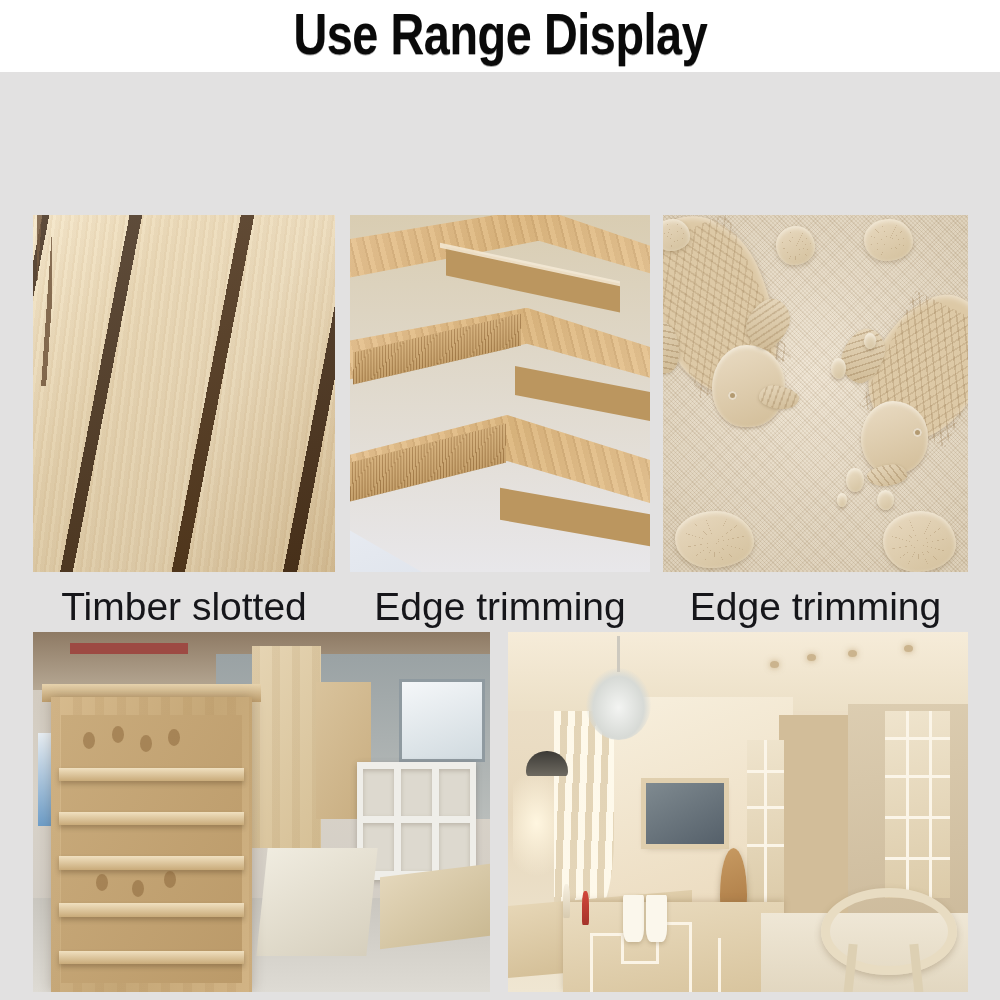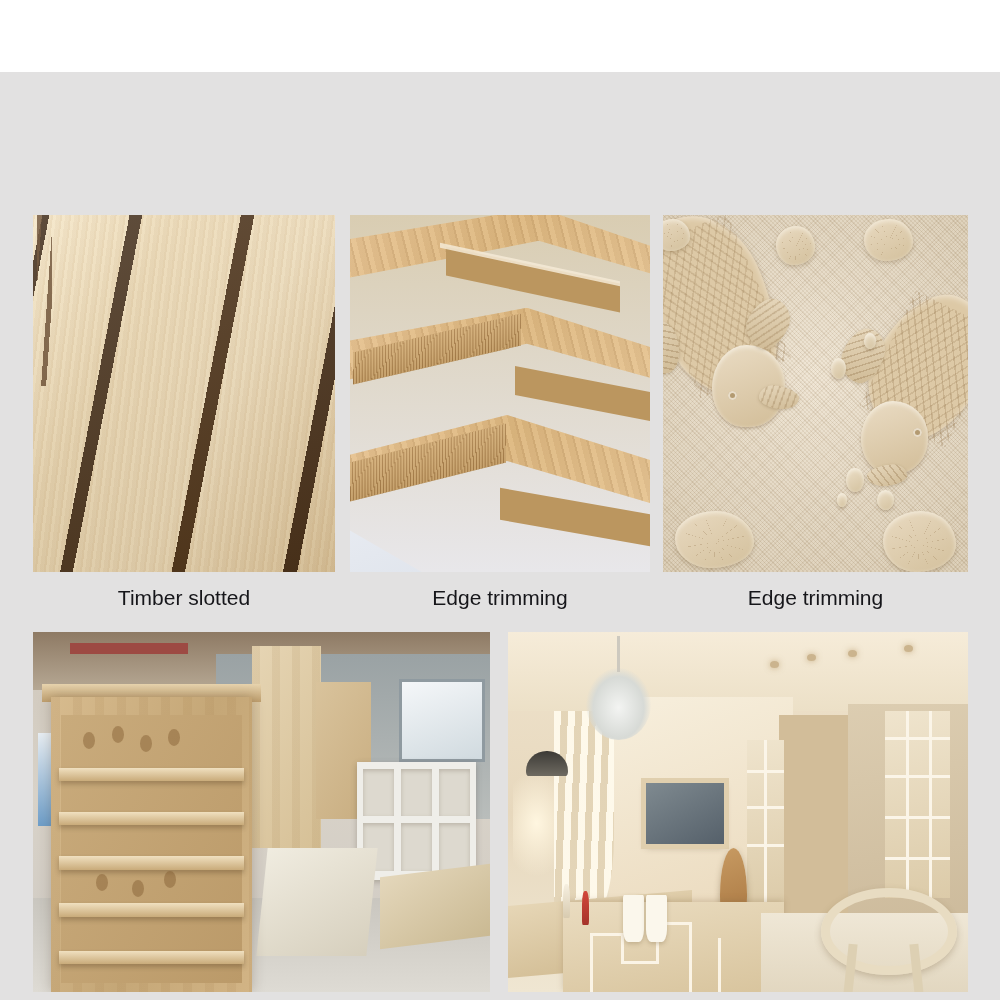--- a/index.html
+++ b/index.html
@@ -38,21 +38,21 @@
 
   
   .cell{position:absolute;}
   .photo{
     position:absolute;left:0;top:0;width:100%;height:100%;
     overflow:hidden;background:#ddd;
   }
   .caption{
     position:absolute;left:0;width:100%;
     text-align:center;
-    font-size:21px;
+    font-size:39px;
     color:#16161a;
     white-space:nowrap;
     line-height:1;
   }
 
   
   #cell-timber-slotted{left:33px;top:143px;width:302px;height:357px;}
   #cell-edge-trimming-1{left:350px;top:143px;width:300px;height:357px;}
   #cell-edge-trimming-2{left:663px;top:143px;width:305px;height:357px;}
   .cap-row1{top:372px;}
@@ -285,20 +285,23 @@
     box-shadow:0 3px 7px rgba(120,95,60,.3);}
   .p-interior .chair .leg{position:absolute;width:9px;background:#ddd0b3;}
   .p-interior .floor{position:absolute;left:55%;bottom:0;width:45%;height:22%;
     background:linear-gradient(180deg,#efe7d6,#e2d7c0);}
 </style>
 </head>
 <body>
 
 <div class="page">
 
+  <div class="header">
+    <div class="header-title">Use Range Display</div>
+  </div>
 
   <div class="panel">
 
     <div class="cell" id="cell-timber-slotted">
       <div class="photo p-timber">
         <div class="pegs"></div>
         <div class="shade"></div>
       </div>
       <div class="caption cap-row1">Timber slotted</div>
     </div>

